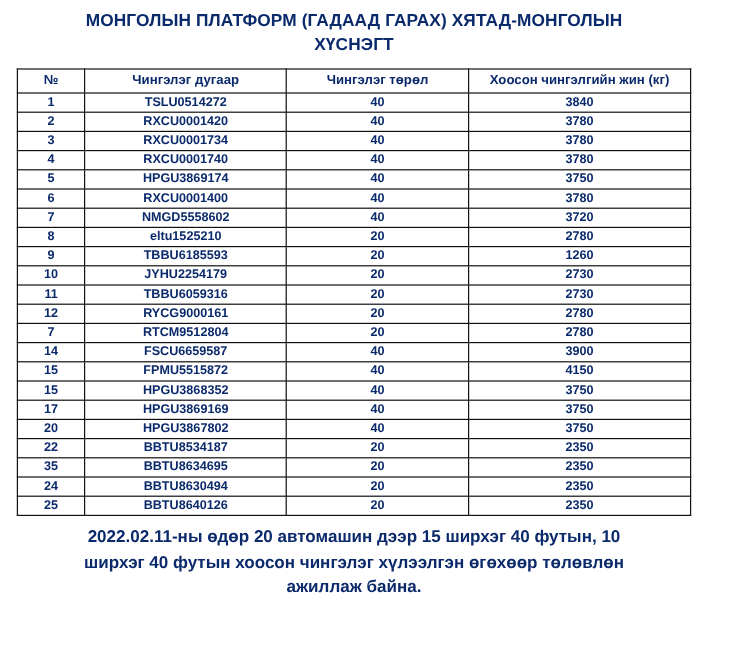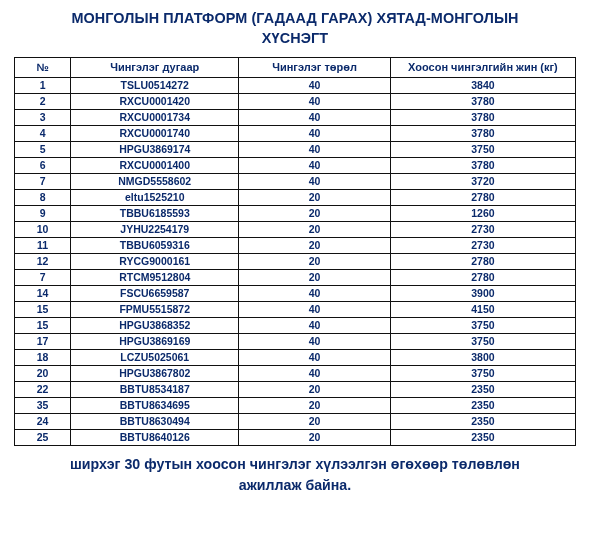--- a/index.html
+++ b/index.html
@@ -191,26 +191,20 @@
             <td>40</td>
             <td>3750</td>
           </tr>
           <tr>
             <td>17</td>
             <td>HPGU3869169</td>
             <td>40</td>
             <td>3750</td>
           </tr>
           <tr>
-            <td>18</td>
-            <td>LCZU5025061</td>
-            <td>40</td>
-            <td>3800</td>
-          </tr>
-          <tr>
             <td>20</td>
             <td>HPGU3867802</td>
             <td>40</td>
             <td>3750</td>
           </tr>
           <tr>
             <td>22</td>
             <td>BBTU8534187</td>
             <td>20</td>
             <td>2350</td>
@@ -231,17 +225,18 @@
             <td>25</td>
             <td>BBTU8640126</td>
             <td>20</td>
             <td>2350</td>
           </tr>
         </tbody>
     </table>
   </div>
 
   <div class="footer">
-    <div>ширхэг 30 футын хоосон чингэлэг хүлээлгэн өгөхөөр төлөвлөн</div>
+    <div>2022.02.11-ны өдөр 20 автомашин дээр 15 ширхэг 40 футын, 10</div>
+    <div>ширхэг 40 футын хоосон чингэлэг хүлээлгэн өгөхөөр төлөвлөн</div>
     <div>ажиллаж байна.</div>
   </div>
 
 </div>
 
 </body></html>

